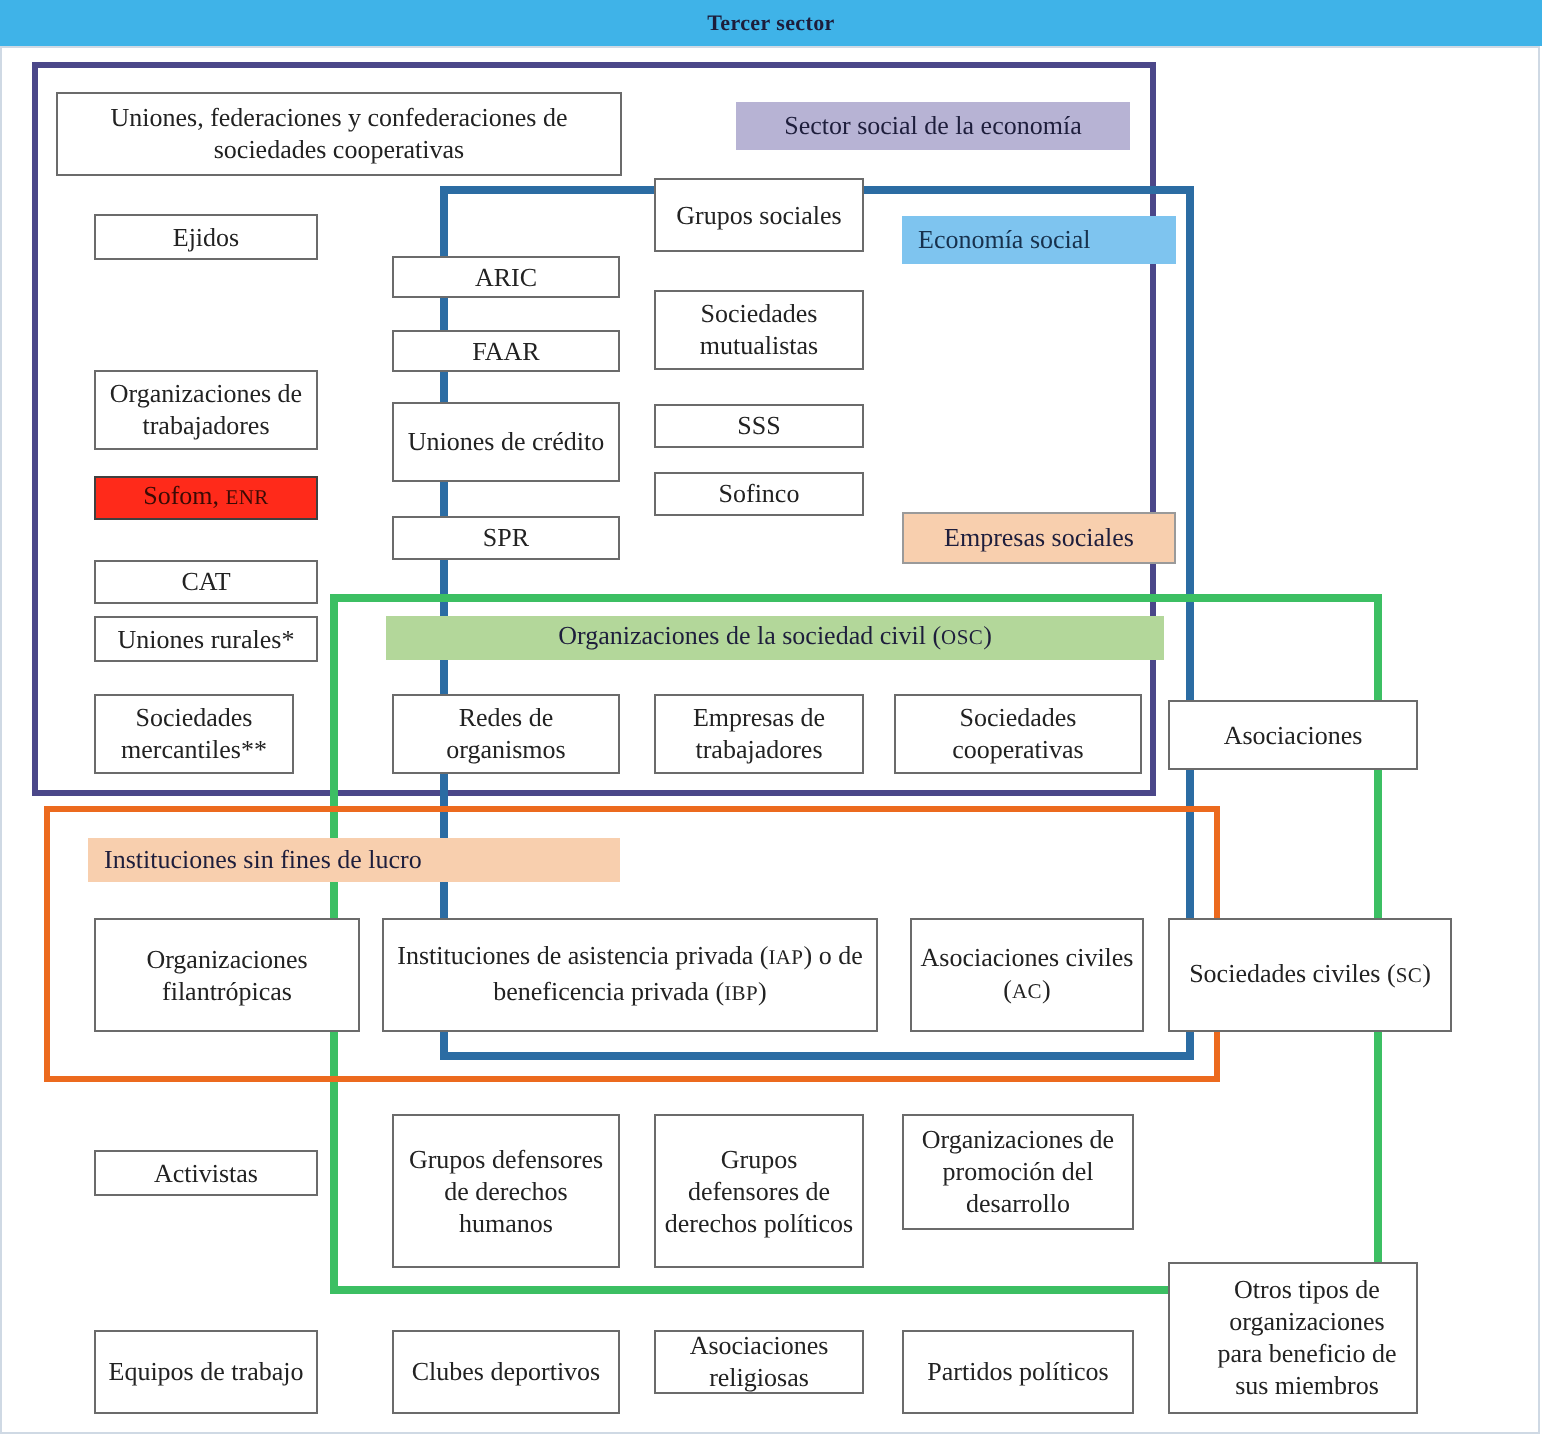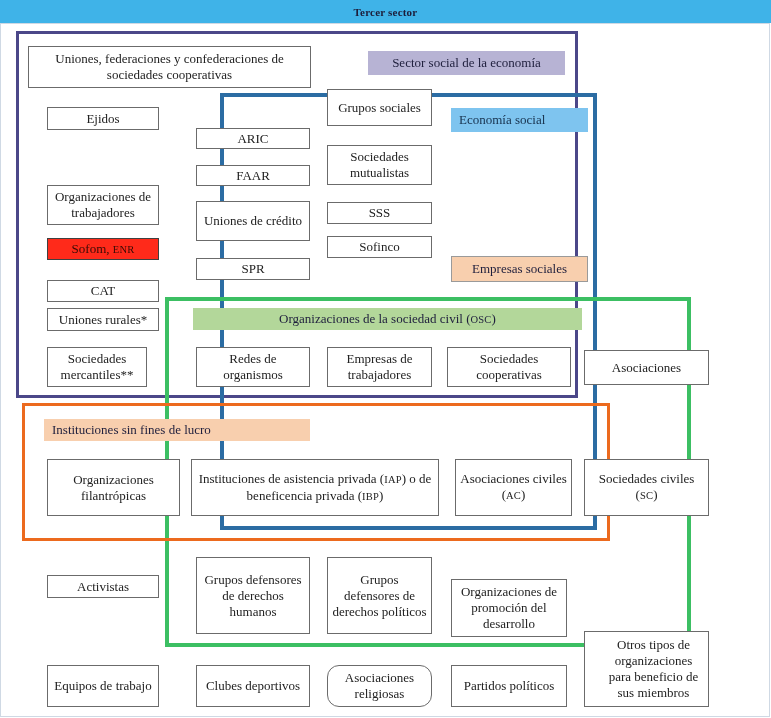--- a/index.html
+++ b/index.html
@@ -191,45 +191,45 @@
   </div>
 
   <div class="node" style="left:327px;top:347px;width:105px;height:40px;">
     <span>Empresas de trabajadores</span>
   </div>
 
   <div class="node" style="left:327px;top:557px;width:105px;height:77px;">
     <span>Grupos defensores de derechos políticos</span>
   </div>
 
-  <div class="node" style="left:327px;top:665px;width:105px;height:42px;border-radius:12px;">
+  <div class="node" style="left:327px;top:665px;width:105px;height:32px;">
     <span>Asociaciones religiosas</span>
   </div>
 
   <div class="node" style="left:447px;top:347px;width:124px;height:40px;">
     <span>Sociedades cooperativas</span>
   </div>
 
   <div class="node" style="left:455px;top:459px;width:117px;height:57px;">
     <span>Asociaciones civiles (<span class="sc">AC</span>)</span>
   </div>
 
-  <div class="node" style="left:451px;top:579px;width:116px;height:58px;">
+  <div class="node" style="left:451px;top:557px;width:116px;height:58px;">
     <span>Organizaciones de promoción del desarrollo</span>
   </div>
 
   <div class="node" style="left:451px;top:665px;width:116px;height:42px;">
     <span>Partidos políticos</span>
   </div>
 
   <div class="node" style="left:584px;top:350px;width:125px;height:35px;">
     <span>Asociaciones</span>
   </div>
 
-  <div class="node" style="left:584px;top:459px;width:125px;height:57px;">
+  <div class="node" style="left:584px;top:459px;width:142px;height:57px;">
     <span>Sociedades civiles (<span class="sc">SC</span>)</span>
   </div>
 
   <div class="node" style="left:584px;top:631px;width:125px;height:76px;padding-left:17px;">
     <span>Otros tipos de organizaciones para beneficio de sus miembros</span>
   </div>
 
 </div>
 
 </body></html>

